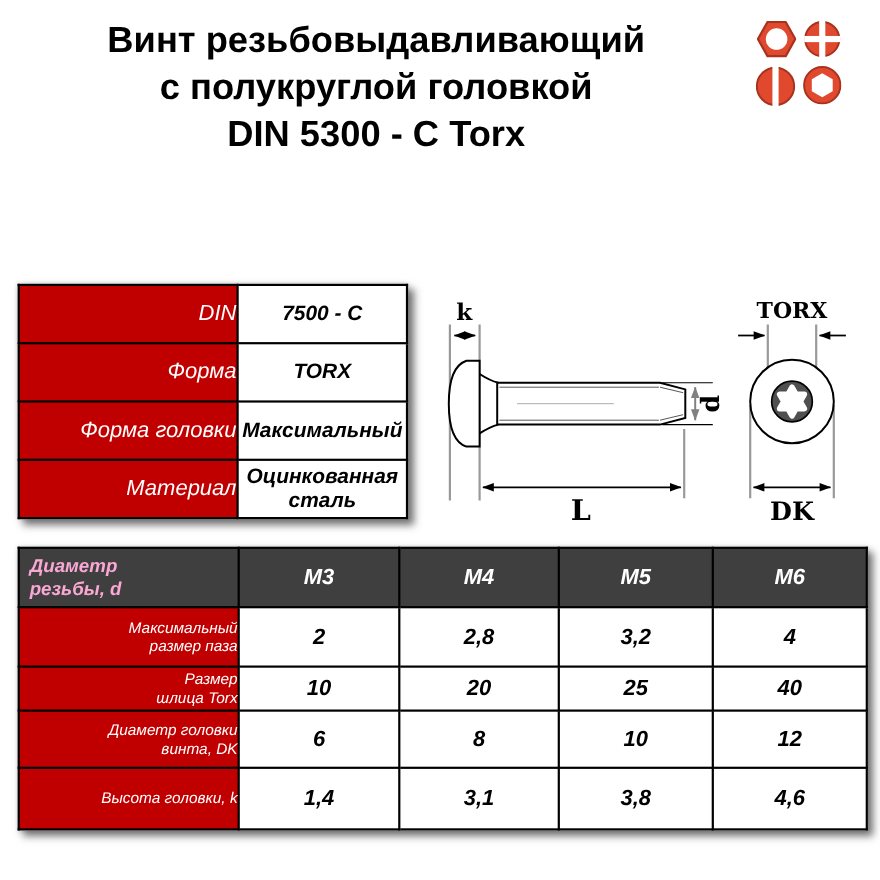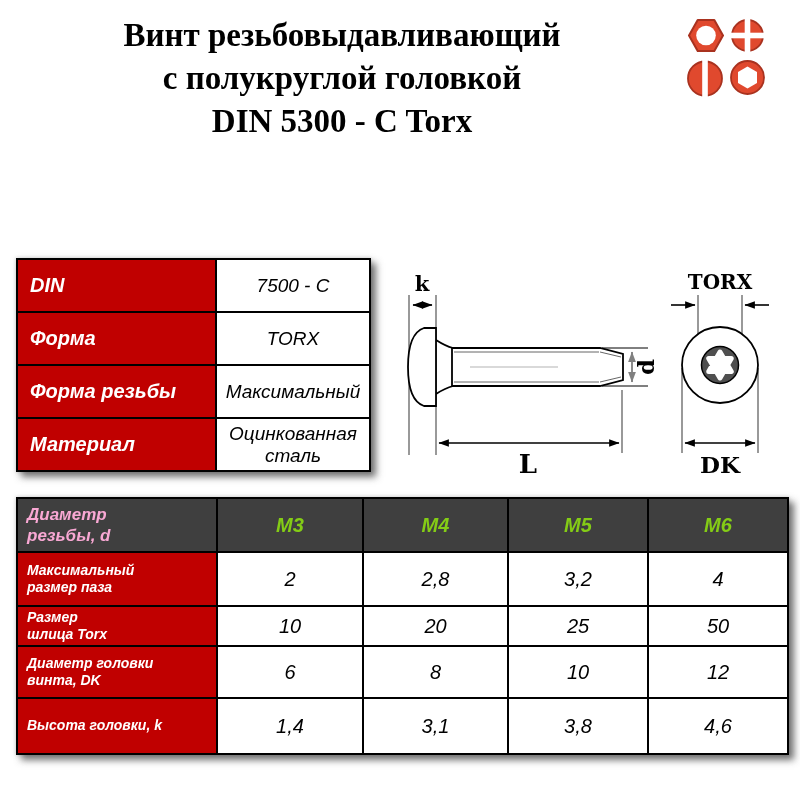--- a/index.html
+++ b/index.html
@@ -1,39 +1,39 @@
 <!DOCTYPE html>
 <html><head>
 <meta charset="utf-8">
 <style>
   html,body{margin:0;padding:0;background:#fff;}
   .page{position:relative;width:800px;height:800px;background:#ffffff;overflow:hidden;
         font-family:"Liberation Sans",sans-serif;}
   
   .title{position:absolute;left:6px;top:14px;width:672px;text-align:center;color:#000;
-         font-family:Liberation Serif, serif;font-weight:bold;font-size:33px;line-height:43px;}
+         font-family:Liberation Sans, sans-serif;font-weight:bold;font-size:33px;line-height:43px;}
   
   .icons{position:absolute;left:686px;top:14px;width:112px;height:86px;}
   .icons svg{position:absolute;}
   
   table{border-collapse:collapse;table-layout:fixed;background:#fff;}
   td{border:2px solid #000;vertical-align:middle;padding:0;}
   .shadowed{box-shadow:5px 5px 7px rgba(90,90,90,.85), 0 0 4px rgba(160,160,160,.55);}
   .spec-table{position:absolute;left:16px;top:258px;width:353px;}
   .spec-table tr{height:53px;}
-  .lbl-cell{background:#C00000;color:#fff;font-weight:bold;font-style:italic;
-            font-size:20px;padding-left:12px;text-align:left;}
-  .val-cell{background:#fff;color:#000;font-weight:normal;font-style:italic;
+  .lbl-cell{background:#C00000;color:#fff;font-weight:normal;font-style:italic;
+            font-size:20px;padding-left:12px;text-align:right;}
+  .val-cell{background:#fff;color:#000;font-weight:bold;font-style:italic;
             font-size:19px;text-align:center;}
   .pre{white-space:pre-line;line-height:1.15;}
   .size-table{position:absolute;left:16px;top:497px;width:771px;}
   .size-table .lbl-cell{font-size:14px;padding-left:9px;line-height:1.25;}
   .size-table .hdr-cell{background:#3F3F3F;color:#f9a8d4;font-weight:bold;font-style:italic;
             font-size:17px;padding-left:9px;text-align:left;line-height:1.25;}
-  .size-table .hdr-col{background:#3F3F3F;color:#84cc16;font-weight:bold;font-style:italic;
+  .size-table .hdr-col{background:#3F3F3F;color:#ffffff;font-weight:bold;font-style:italic;
             font-size:20px;text-align:center;}
   .size-table .val-cell{font-size:20px;}
   
   .drawing{position:absolute;left:390px;top:250px;}
   .ext{stroke:#999999;stroke-width:2;fill:none;}
   .dim{stroke:#000;stroke-width:1.6;fill:none;}
   .dimg{stroke:#808080;stroke-width:1.8;fill:none;}
   .dimext{stroke:#000;stroke-width:1;fill:none;}
   .blk{stroke:#000;stroke-width:1.8;}
   .thin{stroke:#555;stroke-width:0.9;fill:none;}
@@ -80,21 +80,21 @@
     <tbody>
         <tr>
       <td class="lbl-cell">DIN</td>
       <td class="val-cell">7500 - C</td>
     </tr>
     <tr>
       <td class="lbl-cell">Форма</td>
       <td class="val-cell">TORX</td>
     </tr>
     <tr>
-      <td class="lbl-cell">Форма резьбы</td>
+      <td class="lbl-cell">Форма головки</td>
       <td class="val-cell">Максимальный</td>
     </tr>
     <tr>
       <td class="lbl-cell">Материал</td>
       <td class="val-cell pre">Оцинкованная
 сталь</td>
     </tr>
   </tbody>
     </table>
 
@@ -177,21 +177,21 @@
       <td class="val-cell">2,8</td>
       <td class="val-cell">3,2</td>
       <td class="val-cell">4</td>
     </tr>
     <tr style="height:40px">
       <td class="lbl-cell pre">Размер
 шлица Torx</td>
       <td class="val-cell">10</td>
       <td class="val-cell">20</td>
       <td class="val-cell">25</td>
-      <td class="val-cell">50</td>
+      <td class="val-cell">40</td>
     </tr>
     <tr style="height:52px">
       <td class="lbl-cell pre">Диаметр головки
 винта, DK</td>
       <td class="val-cell">6</td>
       <td class="val-cell">8</td>
       <td class="val-cell">10</td>
       <td class="val-cell">12</td>
     </tr>
     <tr style="height:56px">

